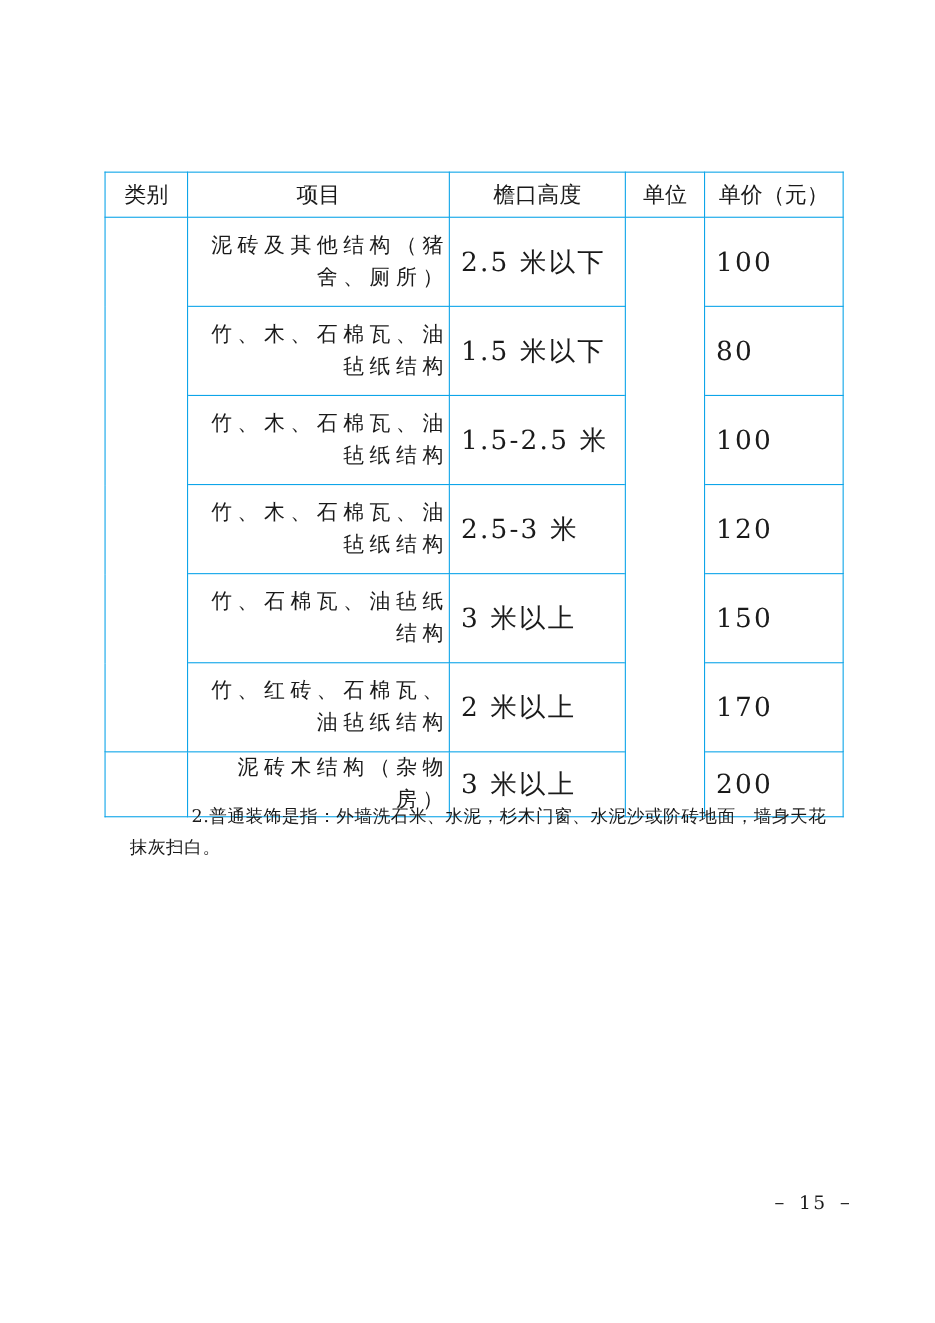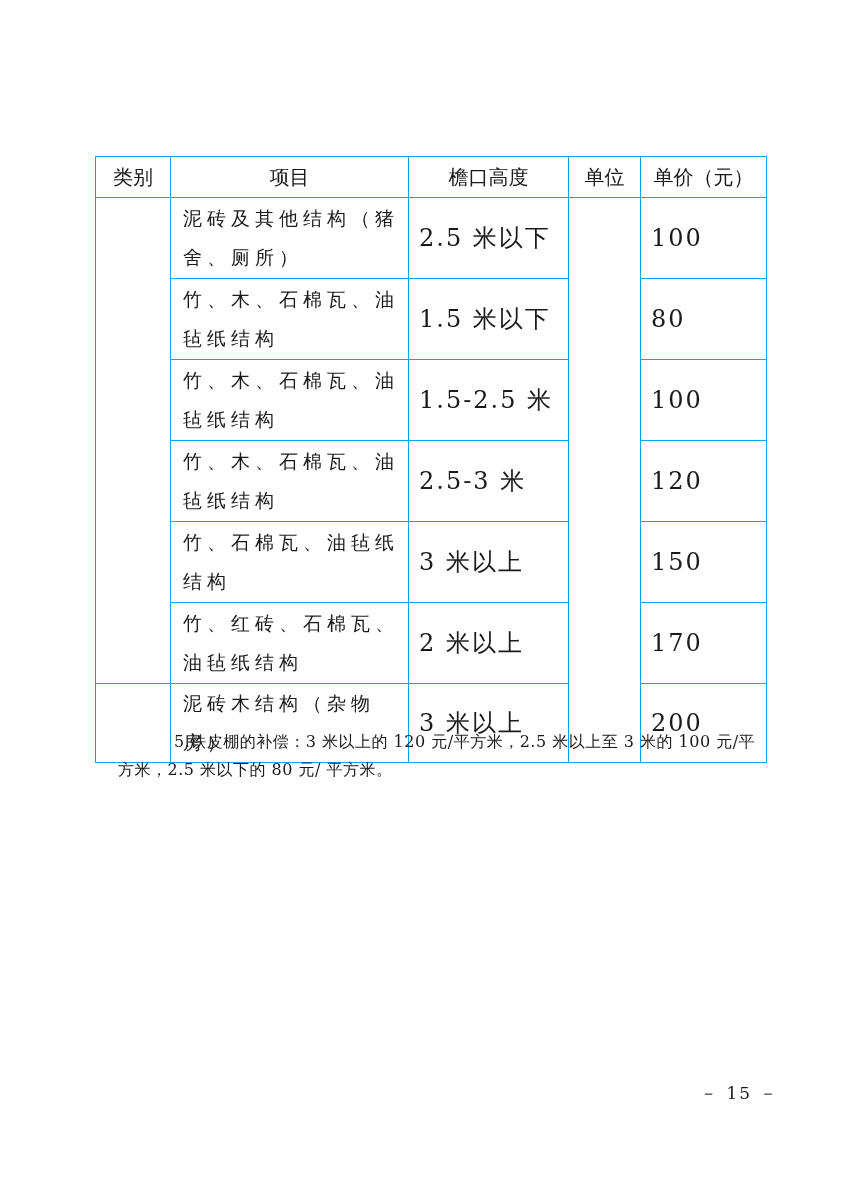--- a/index.html
+++ b/index.html
@@ -12,21 +12,21 @@
     border-collapse: collapse; table-layout: fixed;
   }
   .table td, .table th {
     border: 1px solid #0ea5e9; padding: 0; vertical-align: middle;
   }
   .table th {
     height: 40px; font-weight: normal; font-size: 20px;
     font-family: "DejaVu Sans", "Liberation Sans", sans-serif; text-align: center;
   }
   .table td.item {
-    font-size: 19px; line-height: 39px; letter-spacing: 5px; padding-left: 12px; text-align: left;
+    font-size: 19px; line-height: 29px; letter-spacing: 5px; padding-left: 12px; text-align: right;
   }
   .table td.height, .table td.price {
     font-size: 24px; padding-left: 10px; letter-spacing: 2px;
   }
   .table tr.row td { height: 80px; }
   .table tr.row.last td { height: 38px; }
   .notes {
     position: absolute; left: 118px; top: 728px; width: 640px;
     font-size: 16px; line-height: 27.5px; letter-spacing: 0.5px;
   }
@@ -93,16 +93,16 @@
     <tr class="row last">
       <td></td>
       <td class="item">泥砖木结构（杂物房）</td>
       <td class="height">3 米以上</td>
       <td class="price">200</td>
     </tr>
   </tbody>
 </table>
 
 <div class="notes">
-  <p class="indent">5.铁皮棚的补偿：3 米以上的 120 元/平方米，2.5 米以上至 3 米的 100 元/平方米，2.5 米以下的 80 元/ 平方米。</p>
+  <p class="indent">2.普通装饰是指：外墙洗石米、水泥，杉木门窗、水泥沙或阶砖地面，墙身天花抹灰扫白。</p>
 </div>
 
 <div class="page-number">－ 15 －</div>
 
 </body></html>

